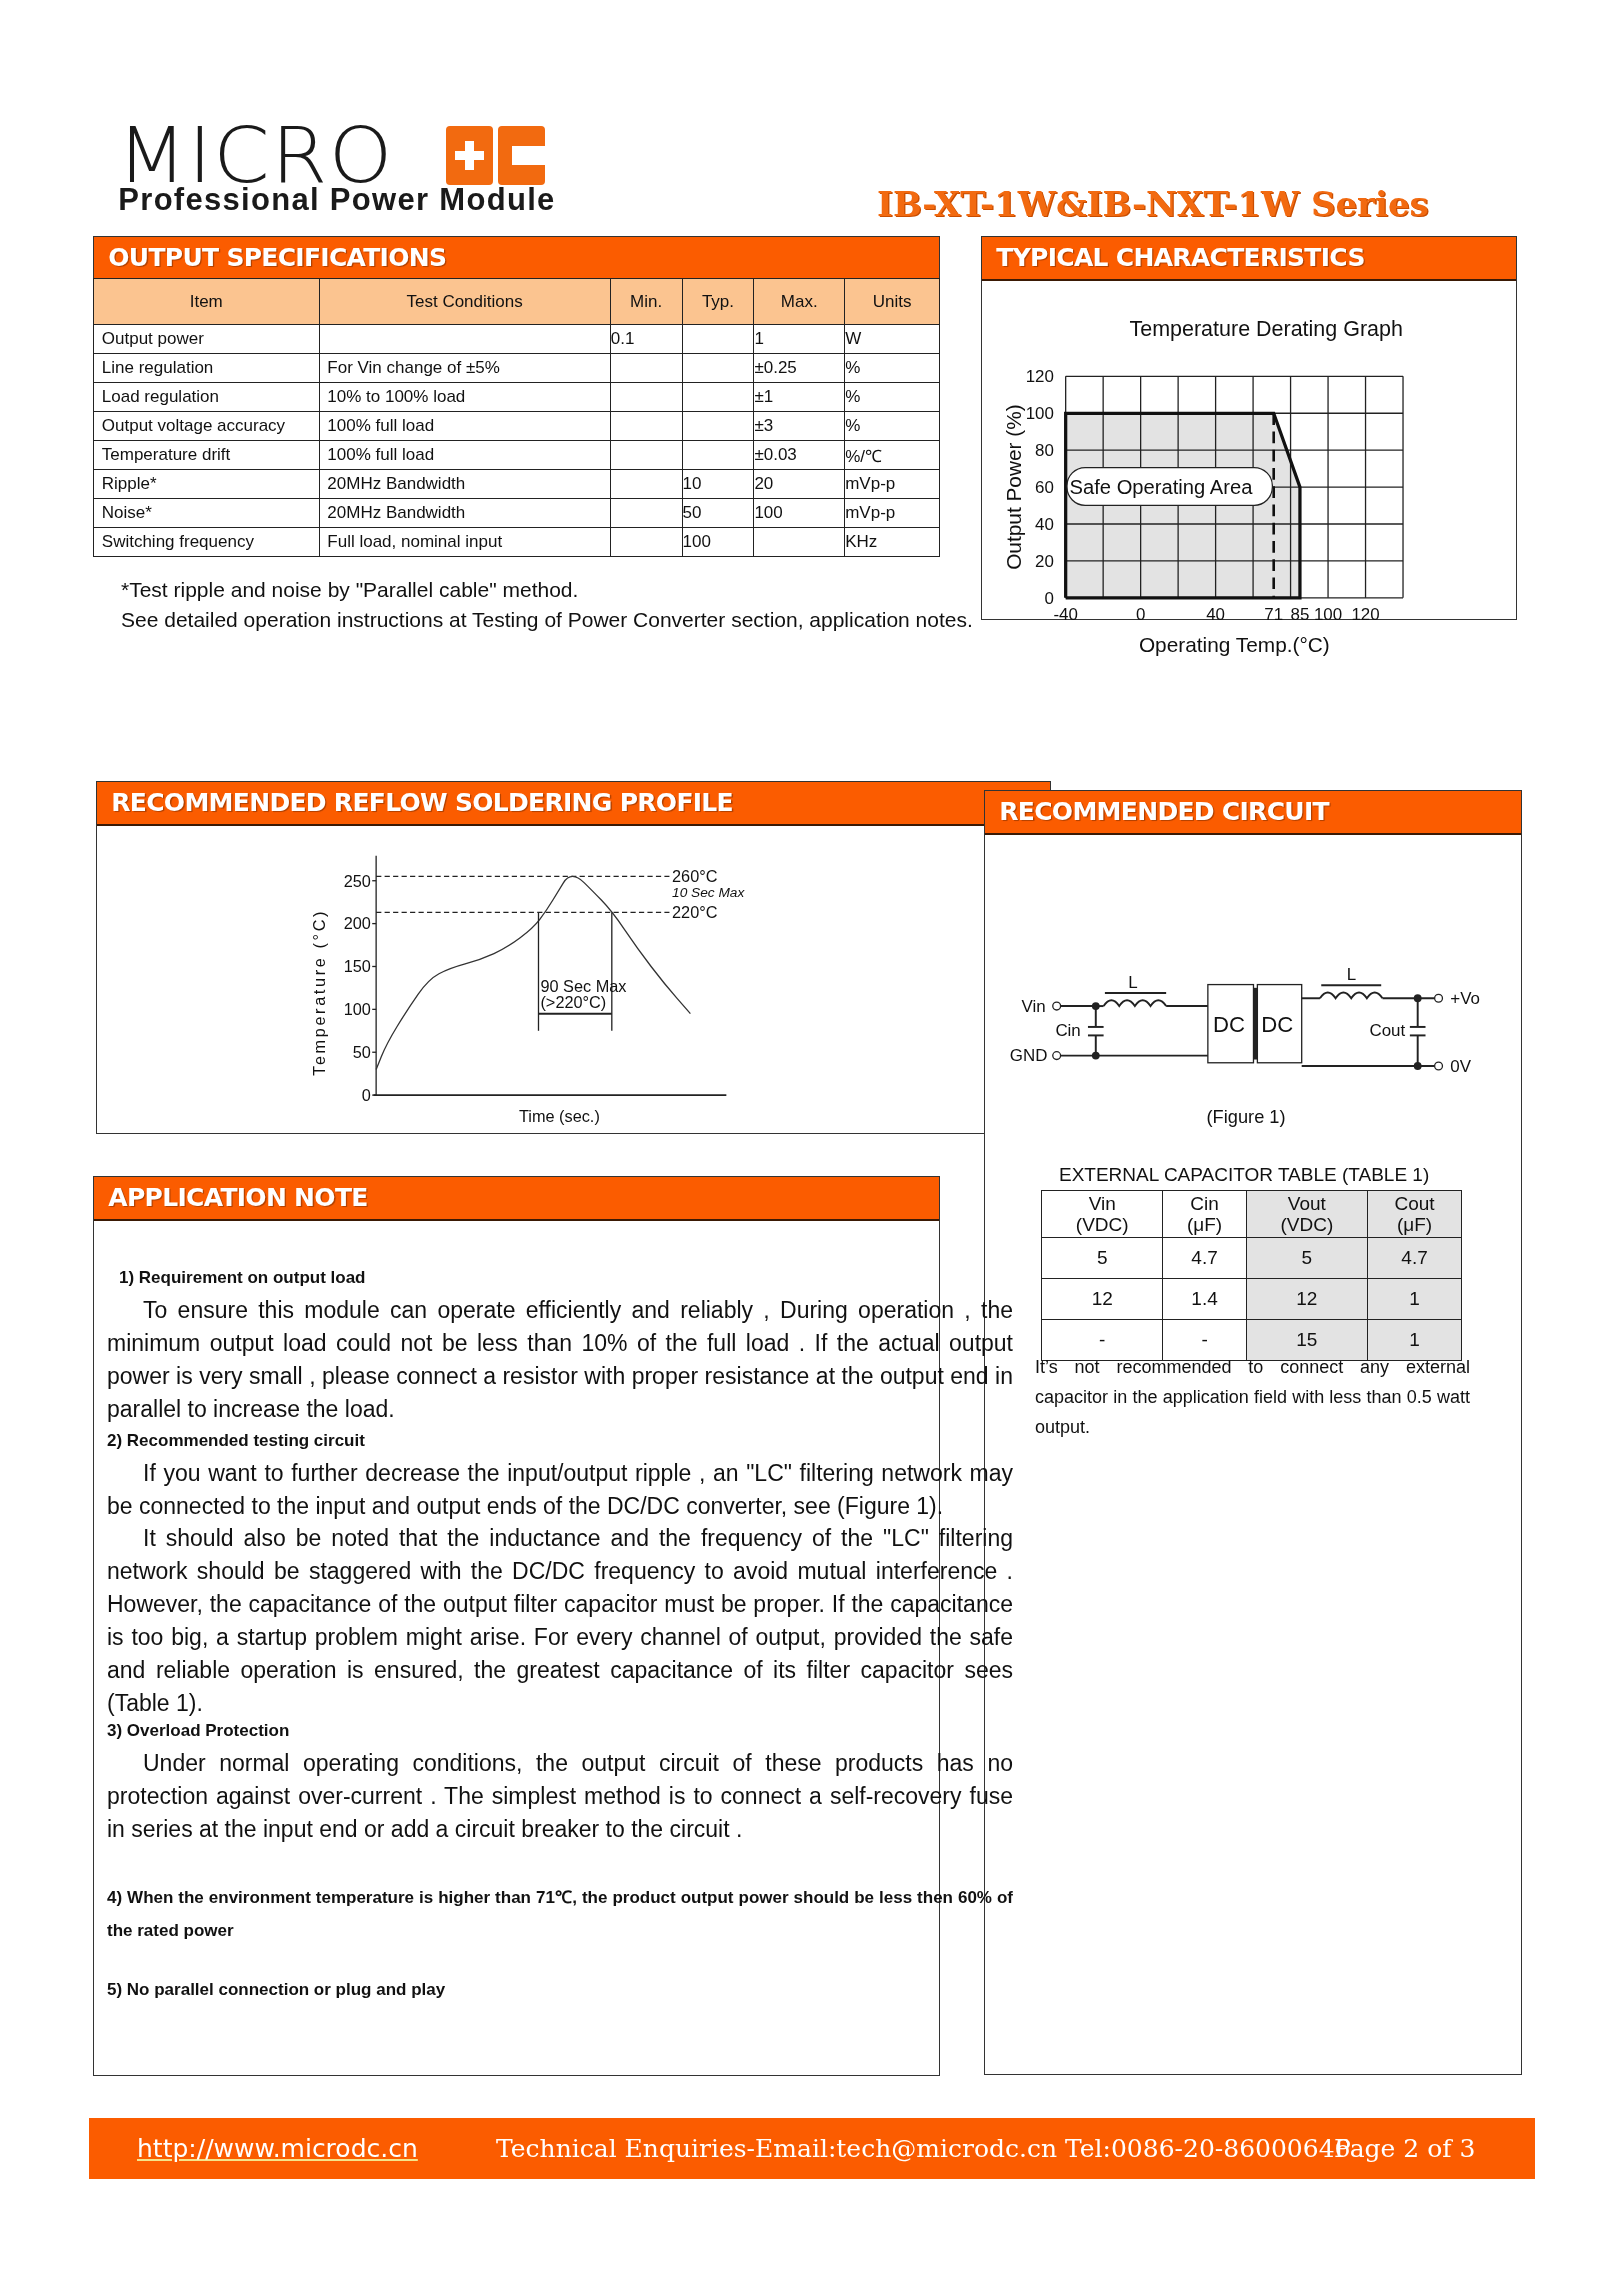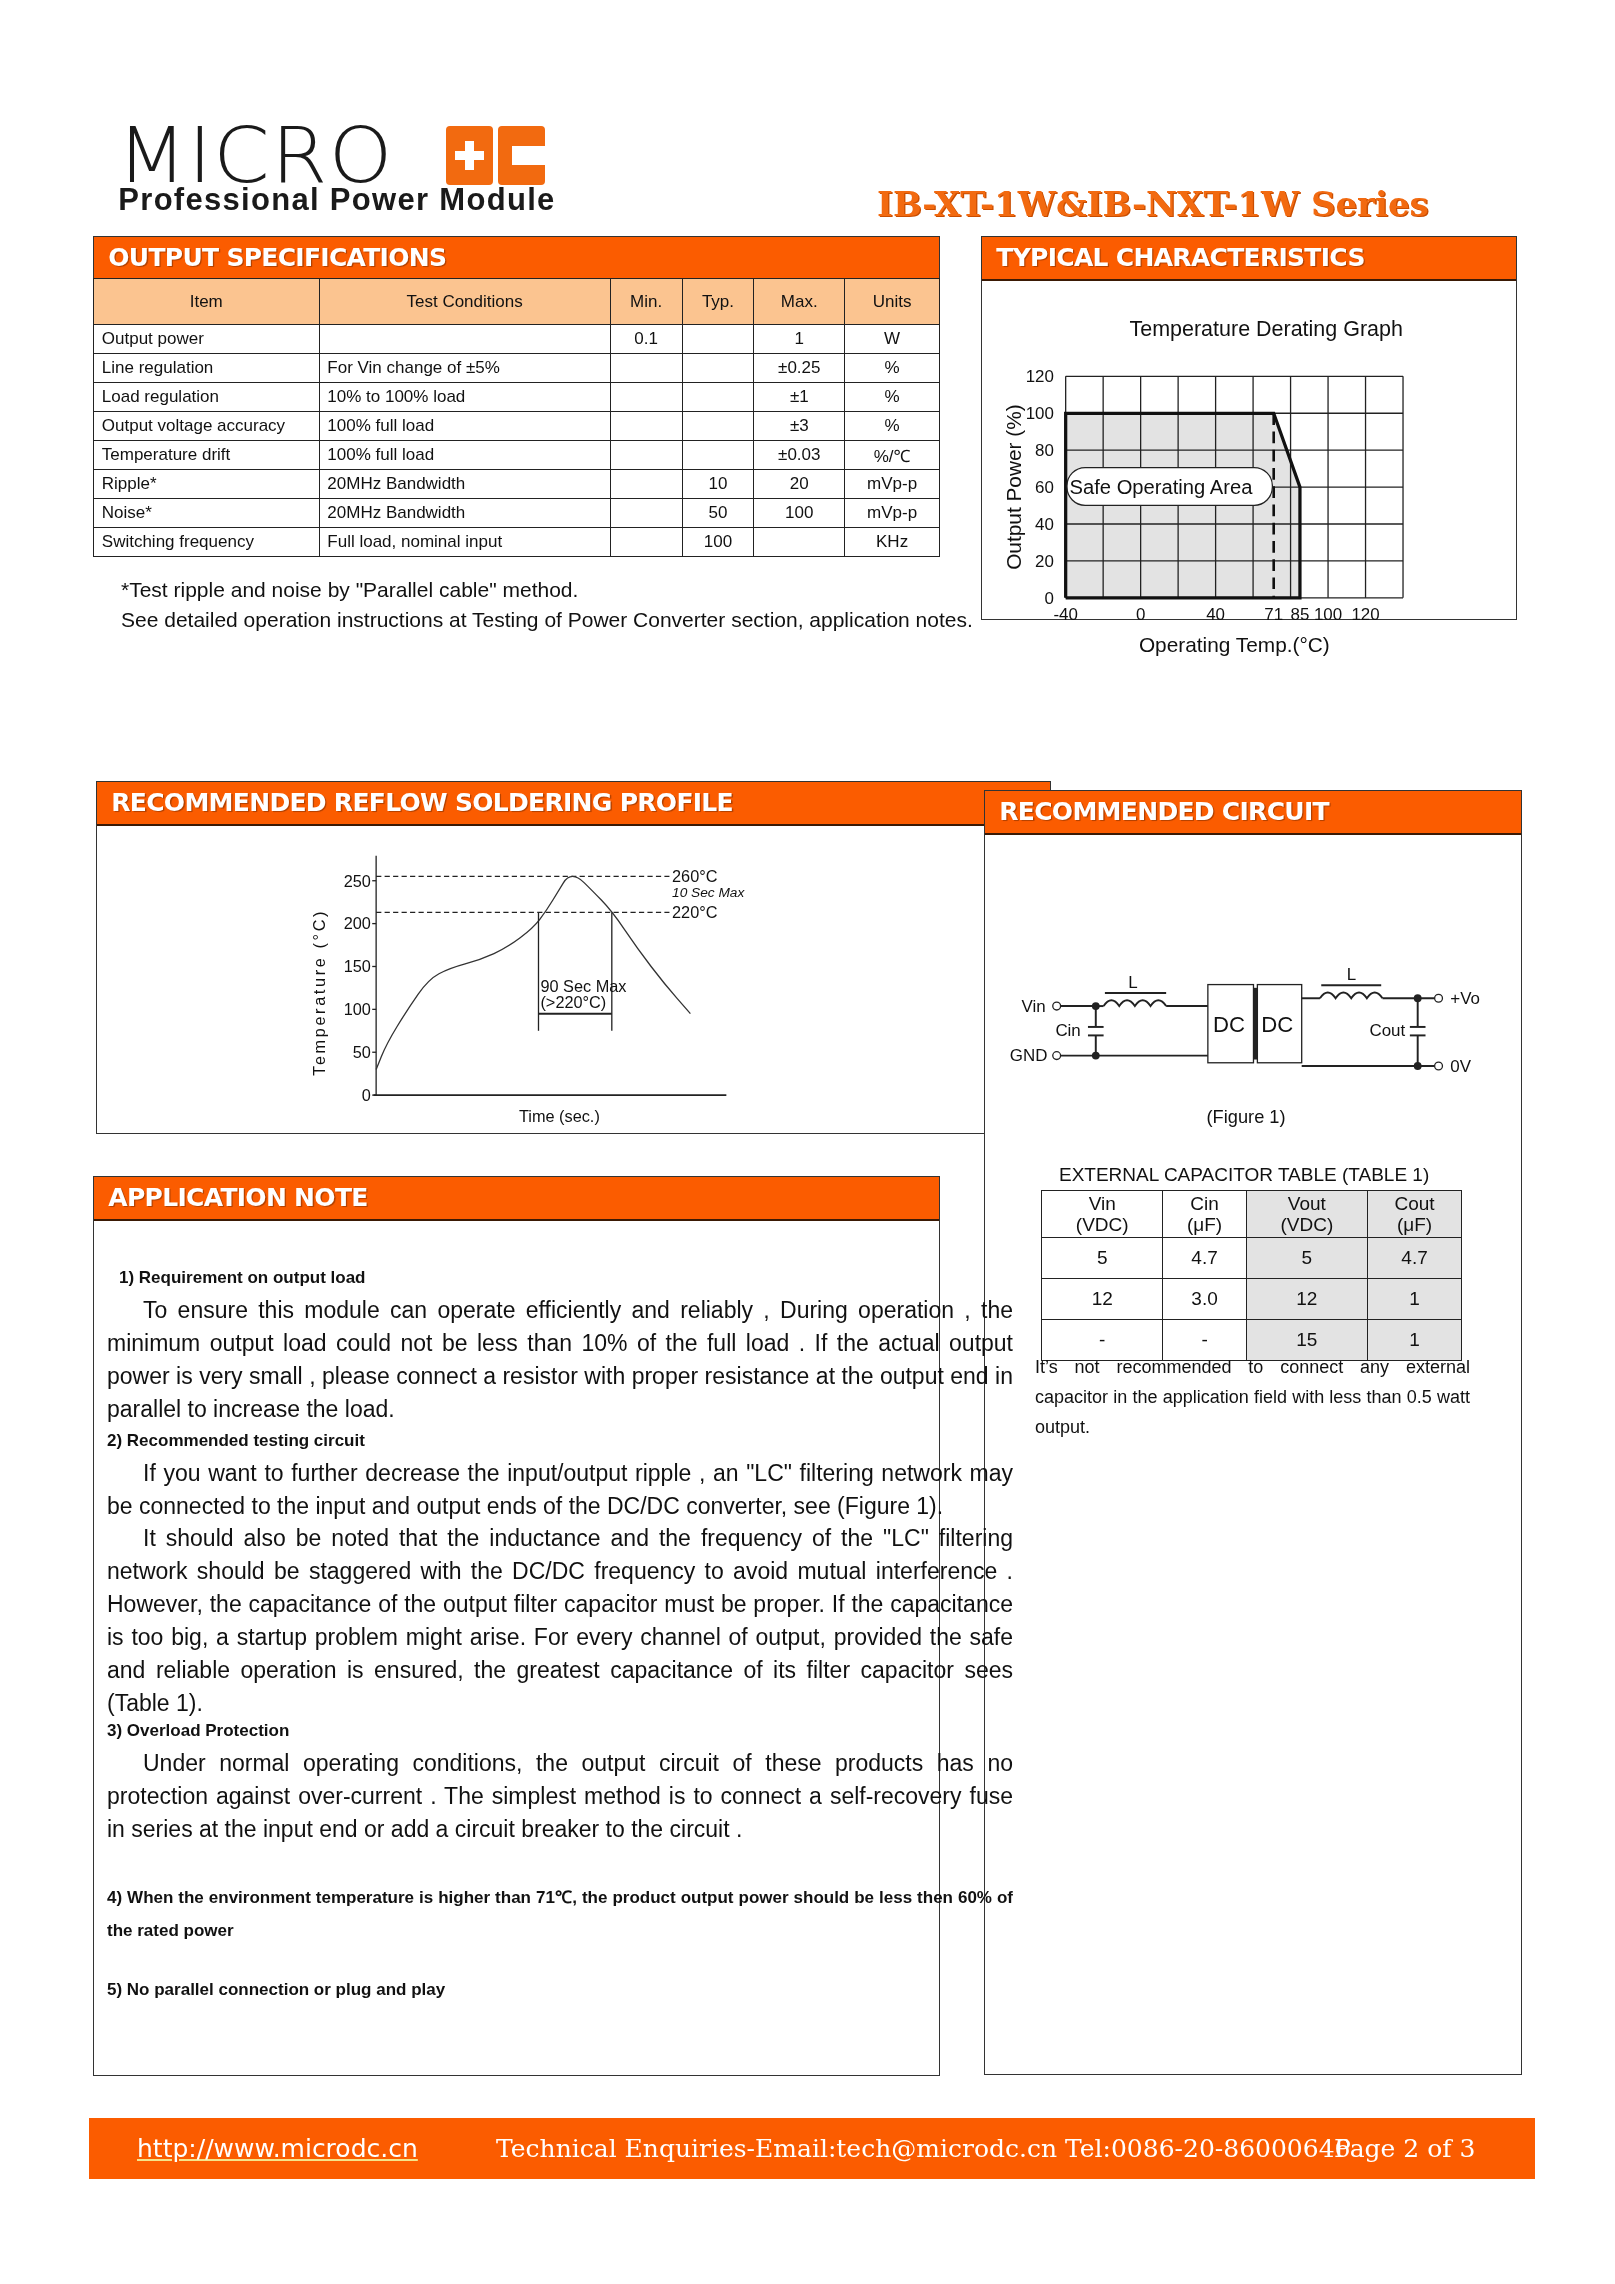--- a/index.html
+++ b/index.html
@@ -19,21 +19,21 @@
   #series-title { left: 877px; top: 184px; font-family: "DejaVu Serif", serif; font-weight: bold; font-size: 34px; color: #f26a10; text-shadow: 1.3px 1.3px 0 #c94d00; white-space: nowrap; }
 
   
   .panel { position: absolute; border: 1.3px solid #333; background: #fff; box-sizing: border-box; }
   .panel-head { height: 42px; background: #fb5c00; border-bottom: 2px solid #3b1a05; color: #fff; font-family: "DejaVu Sans", sans-serif; font-weight: bold; font-size: 25px; line-height: 42px; padding-left: 14.3px; text-shadow: 1.3px 1.3px 0.7px #b24100; letter-spacing: -0.7px; }
 
   
   #spec-table { position: absolute; left: 0; top: 42px; width: 100%; border-collapse: collapse; font-size: 17px; }
   #spec-table th { background: #fbc490; font-weight: normal; height: 43px; border: 1.3px solid #222; text-align: center; }
   #spec-table td { height: 28px; border: 1.3px solid #222; padding: 0 7.8px; }
-  #spec-table td.c { text-align: center; padding: 0; }
+  #spec-table td.c { padding: 0; }
   .spec-notes { position: absolute; left: 121px; font-size: 21px; color: #111; white-space: nowrap; }
 
   
   #derating-svg { position: absolute; left: 0; top: 0; }
 
   
   .note-h { position: absolute; left: 13px; font-size: 17px; font-weight: bold; white-space: nowrap; }
   .note-p { position: absolute; left: 13px; width: 906px; font-size: 23px; line-height: 33px; text-align: justify; text-indent: 36px; }
 
   
@@ -316,21 +316,21 @@
       </thead>
     <tbody id="cap-body">
         <tr>
           <td>5</td>
           <td>4.7</td>
           <td class="shade">5</td>
           <td class="shade">4.7</td>
         </tr>
         <tr>
           <td>12</td>
-          <td>3.0</td>
+          <td>1.4</td>
           <td class="shade">12</td>
           <td class="shade">1</td>
         </tr>
         <tr>
           <td>-</td>
           <td>-</td>
           <td class="shade">15</td>
           <td class="shade">1</td>
         </tr>
       </tbody>

